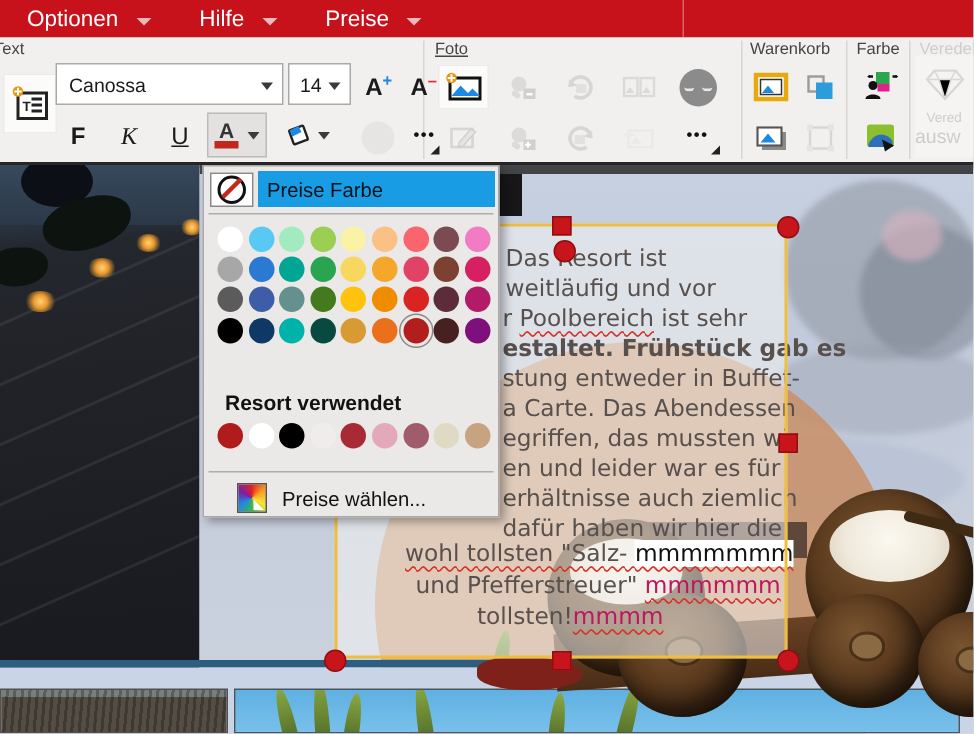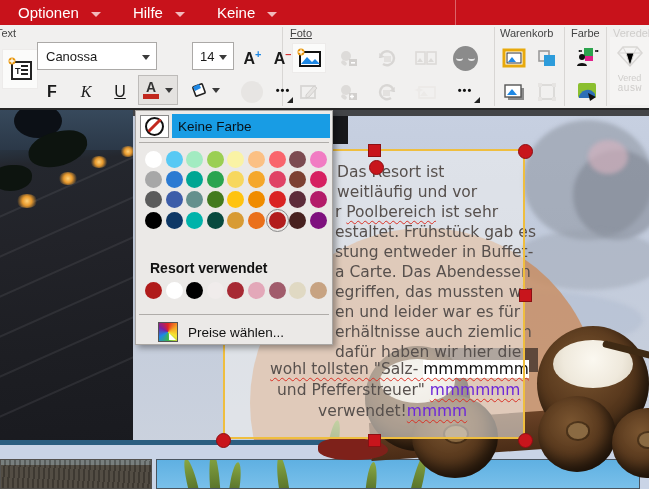--- a/index.html
+++ b/index.html
@@ -74,21 +74,21 @@
 
   
   #text-panel{position:absolute;left:223px;top:41px;width:302px;height:290px;background:rgba(243,242,240,.55);}
   #frame{position:absolute;left:223px;top:41px;width:302px;height:290px;border:2px solid #EFBE3F;box-sizing:border-box;}
   .handle{position:absolute;background:#C8151C;}
   .handle.sq{width:11px;height:11px;border:1px solid #8d0f12;}
   .handle.ci{width:13px;height:13px;border-radius:50%;border:1px solid #8d0f12;}
   .tline{position:absolute;font-family:"DejaVu Sans",sans-serif;font-size:15.5px;line-height:20px;color:#57504D;white-space:nowrap;}
   .tline .wavy{text-decoration:underline;text-decoration-style:wavy;text-decoration-color:#D93025;text-decoration-thickness:1px;text-underline-offset:3px;}
   .tline .mark{background:#fff;color:#111;text-decoration:underline wavy #D93025 1px;text-underline-offset:3px;}
-  .tline .red{color:#6d28d9;text-decoration:underline wavy #D93025 1px;text-underline-offset:3px;}
+  .tline .red{color:#be185d;text-decoration:underline wavy #D93025 1px;text-underline-offset:3px;}
 
   
   #color-dropdown{position:absolute;left:135px;top:110px;width:198px;height:235px;background:#EBE9E7;border:1px solid #A9A6A3;box-shadow:3px 3px 6px rgba(0,0,0,.35);box-sizing:border-box;}
   #nocolor-row{position:absolute;left:4px;top:3px;width:190px;height:24px;display:flex;align-items:center;}
   #nocolor-swatch{width:29px;height:23px;background:#fff;border:1px solid #8a8a8a;box-sizing:border-box;display:flex;align-items:center;justify-content:center;}
   .nocolor-glyph{width:15px;height:15px;border:2px solid #111;border-radius:50%;position:relative;}
   .nocolor-glyph:before{content:"";position:absolute;left:-1px;top:5px;width:17px;height:3px;background:#C2281E;transform:rotate(-45deg);}
   #nocolor-label-bg{flex:1;height:24px;background:#189CE4;display:flex;align-items:center;margin-left:3px;}
   #nocolor-label-bg span{font-size:13.5px;color:#07121a;padding-left:6px;}
   .dd-divider{position:absolute;left:3px;width:190px;height:1px;background:#AFاقACA9;background:#AFACA9;}
@@ -106,21 +106,21 @@
 </style>
 </head>
 <body>
 <div id="app">
 
   <div id="menubar">
     <span class="menu-item">Optionen</span>
     <span class="menu-chev"></span>
     <span class="menu-item">Hilfe</span>
     <span class="menu-chev"></span>
-    <span class="menu-item">Keine</span>
+    <span class="menu-item">Preise</span>
     <span class="menu-chev"></span>
     <span class="menu-sep"></span>
   </div>
 
   <div id="toolbar">
     <span class="tb-label" style="left:-4px;">Text</span>
     <span class="tb-label" style="left:290px;text-decoration:underline;">Foto</span>
     <span class="tb-label" style="left:500px;">Warenkorb</span>
     <span class="tb-label" style="left:571px;">Farbe</span>
     <span class="tb-label veredel" style="left:613px;">Veredel</span>
@@ -135,21 +135,21 @@
             <rect x="5" y="5" width="19" height="17" fill="#fff" stroke="#222" stroke-width="2"></rect>
             <text x="8" y="17" font-size="9" fill="#222" font-weight="bold">T</text>
             <line x1="14" y1="9" x2="21" y2="9" stroke="#222" stroke-width="2"></line>
             <line x1="14" y1="13" x2="21" y2="13" stroke="#222" stroke-width="2"></line>
             <line x1="14" y1="17" x2="21" y2="17" stroke="#222" stroke-width="2"></line>
             <circle cx="5" cy="4" r="3.5" fill="#E8960C"></circle>
             <path d="M5 1.5v5M2.5 4h5" stroke="#fff" stroke-width="1.3"></path>
           </svg>
       </span>
     </div>
-    <div class="combo" style="left:37px;top:17px;width:120px;height:28px;">
+    <div class="combo" style="left:37px;top:17px;width:152px;height:28px;">
       <span style="padding-left:8px;">Canossa</span>
       <span class="caret"></span>
     </div>
     <div class="combo" style="left:192px;top:17px;width:42px;height:28px;">
       <span style="padding-left:7px;">14</span>
       <span class="caret"></span>
     </div>
     <div class="tb-btn flat" style="left:239px;top:18px;width:27px;">
       <span style="font-size:16px;font-weight:bold;color:#1a1a1a;">A<sup style="color:#1E88E5;font-size:11px;">+</sup></span>
     </div>
@@ -332,21 +332,21 @@
     </div>
 
     <div class="abs" style="left:610px;top:12px;width:39px;height:68px;background:#F5F4F3;">
       <span style="display:block;margin:8px auto 0;width:26px;">
         <svg width="26" height="22" viewBox="0 0 26 22">
             <path d="M6 2h14l5 6-12 13L1 8z" fill="none" stroke="#D9D7D5" stroke-width="1.5"></path>
             <path d="M1 8h24M9 8l4 13 4-13M6 2l3 6M20 2l-3 6" stroke="#D9D7D5" stroke-width="1"></path>
           </svg>
       </span>
       <div class="veredel" style="font-size:9px;text-align:center;margin-top:6px;">Vered</div>
-      <div class="veredel" style="font-size:10px;text-align:center;font-family:Liberation Mono, monospace;">ausw</div>
+      <div class="veredel" style="font-size:13px;text-align:left;">ausw</div>
     </div>
   </div>
 
   <div id="canvas">
     <div id="canvas-topline"></div>
 
     <div id="photo-deck">
       <div class="abs" style="left:0;top:0;width:133px;height:40px;background:linear-gradient(180deg,#37495c,#2b3848);"></div>
       <div id="deck-tree"></div>
       <div class="deck-stripe" style="top:70px;"></div>
@@ -408,49 +408,49 @@
       <div class="coco" style="left:612px;top:300px;width:70px;height:70px;">
           <div class="knob"></div>
         </div>
     </div>
 
     <div id="text-panel"></div>
     <div id="textlines">
         <div class="tline" style="left: 337px; top: 54px;"><span>Das Resort ist</span></div>
         <div class="tline" style="left: 337px; top: 74px;"><span>weitläufig und vor</span></div>
         <div class="tline" style="left: 335px; top: 94px;"><span>r </span><span class="wavy">Poolbereich</span><span> ist sehr</span></div>
-        <div class="tline" style="left: 335px; top: 114px;"><span>estaltet. Frühstück gab es</span></div>
+        <div class="tline" style="left: 335px; top: 114px; font-weight: bold;"><span>estaltet. Frühstück gab es</span></div>
         <div class="tline" style="left: 335px; top: 134px;"><span>stung entweder in Buffet-</span></div>
         <div class="tline" style="left: 335px; top: 154px;"><span>a Carte. Das Abendessen</span></div>
         <div class="tline" style="left: 335px; top: 174px;"><span>egriffen, das mussten wir</span></div>
         <div class="tline" style="left: 335px; top: 194px;"><span>en und leider war es für</span></div>
         <div class="tline" style="left: 335px; top: 214px;"><span>erhältnisse auch ziemlich</span></div>
         <div class="tline" style="left: 335px; top: 234px;"><span>dafür haben wir hier die</span></div>
         <div class="tline" style="left: 270px; top: 251px;"><span class="wavy">wohl tollsten "Salz- </span><span class="mark">mmmmmmm</span></div>
         <div class="tline" style="left: 277px; top: 272px;"><span>und Pfefferstreuer" </span><span class="red">mmmmmm</span></div>
-        <div class="tline" style="left: 318px; top: 293px;"><span>verwendet!</span><span class="red">mmmm</span></div>
+        <div class="tline" style="left: 318px; top: 293px;"><span>tollsten!</span><span class="red">mmmm</span></div>
       </div>
 
     <div id="frame"></div>
     <div class="handle sq" style="left:368px;top:36px;"></div>
     <div class="handle ci" style="left:369px;top:52px;"></div>
     <div class="handle ci" style="left:518px;top:36px;"></div>
     <div class="handle sq" style="left:519px;top:181px;"></div>
     <div class="handle ci" style="left:518px;top:325px;"></div>
     <div class="handle sq" style="left:368px;top:326px;"></div>
     <div class="handle ci" style="left:216px;top:325px;"></div>
   </div>
 
   <div id="color-dropdown">
     <div id="nocolor-row">
       <div id="nocolor-swatch">
           <span class="nocolor-glyph"></span>
         </div>
       <div id="nocolor-label-bg">
-          <span>Keine Farbe</span>
+          <span>Preise Farbe</span>
         </div>
     </div>
     <div class="dd-divider" style="top:31px;"></div>
     <div id="palette">
         <div class="swatch sel-round" style="left: 0px; top: 0px; background: rgb(255, 255, 255);"></div>
         <div class="swatch sel-round" style="left: 20.6px; top: 0px; background: rgb(88, 201, 244);"></div>
         <div class="swatch sel-round" style="left: 41.2px; top: 0px; background: rgb(162, 235, 193);"></div>
         <div class="swatch sel-round" style="left: 61.8px; top: 0px; background: rgb(155, 207, 83);"></div>
         <div class="swatch sel-round" style="left: 82.4px; top: 0px; background: rgb(250, 243, 165);"></div>
         <div class="swatch sel-round" style="left: 103px; top: 0px; background: rgb(251, 192, 132);"></div>

